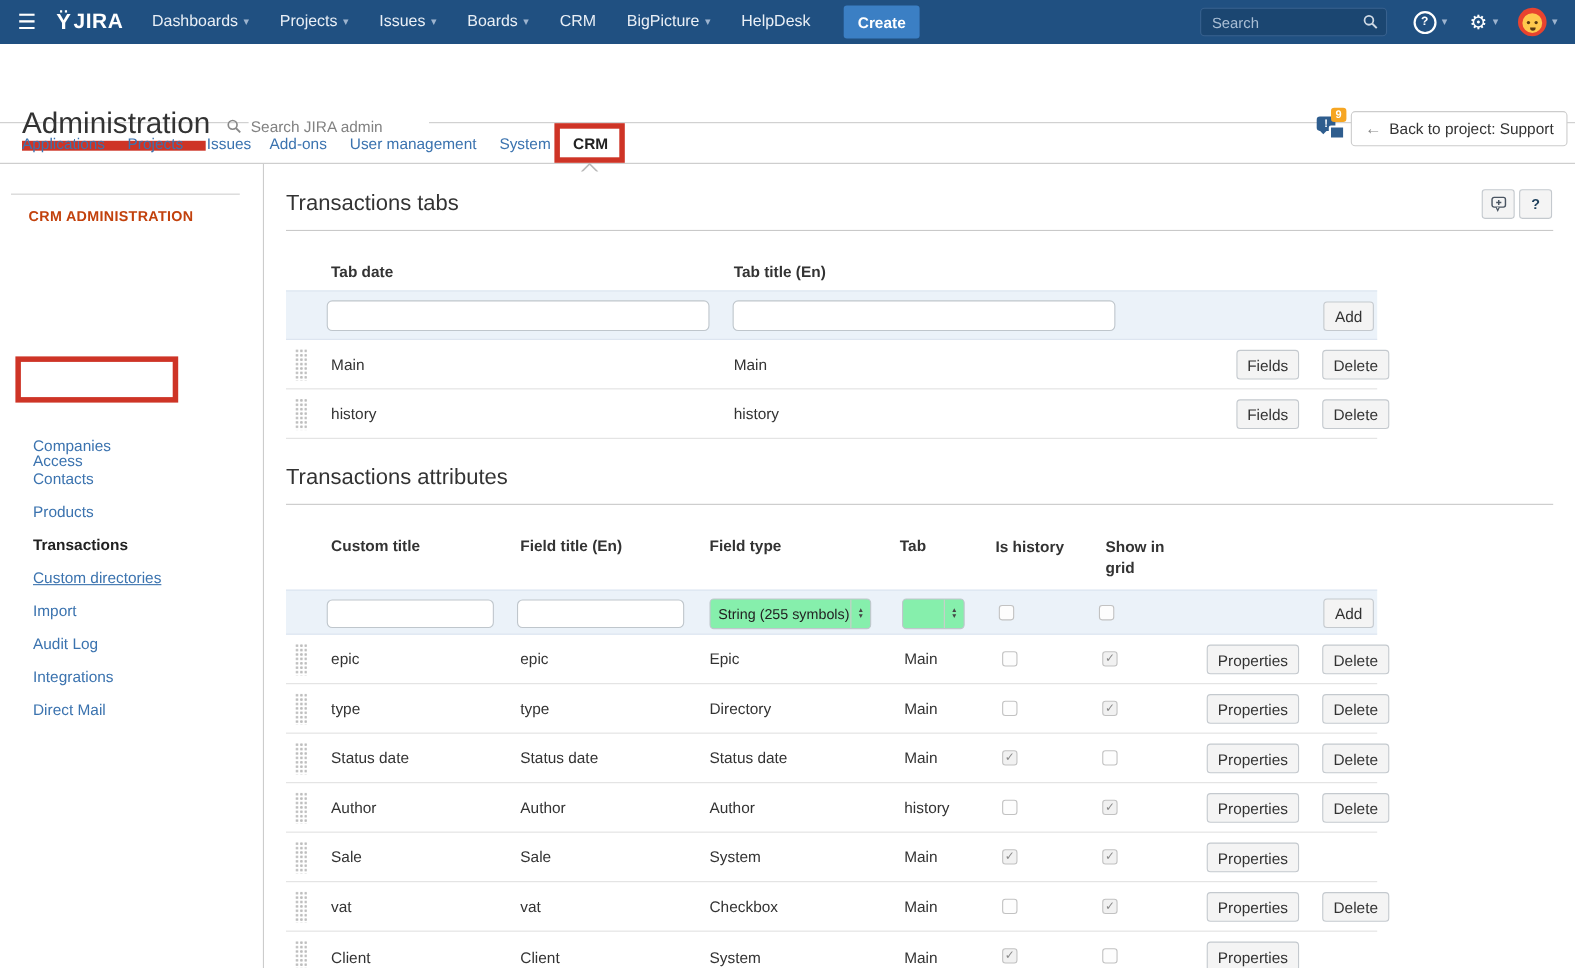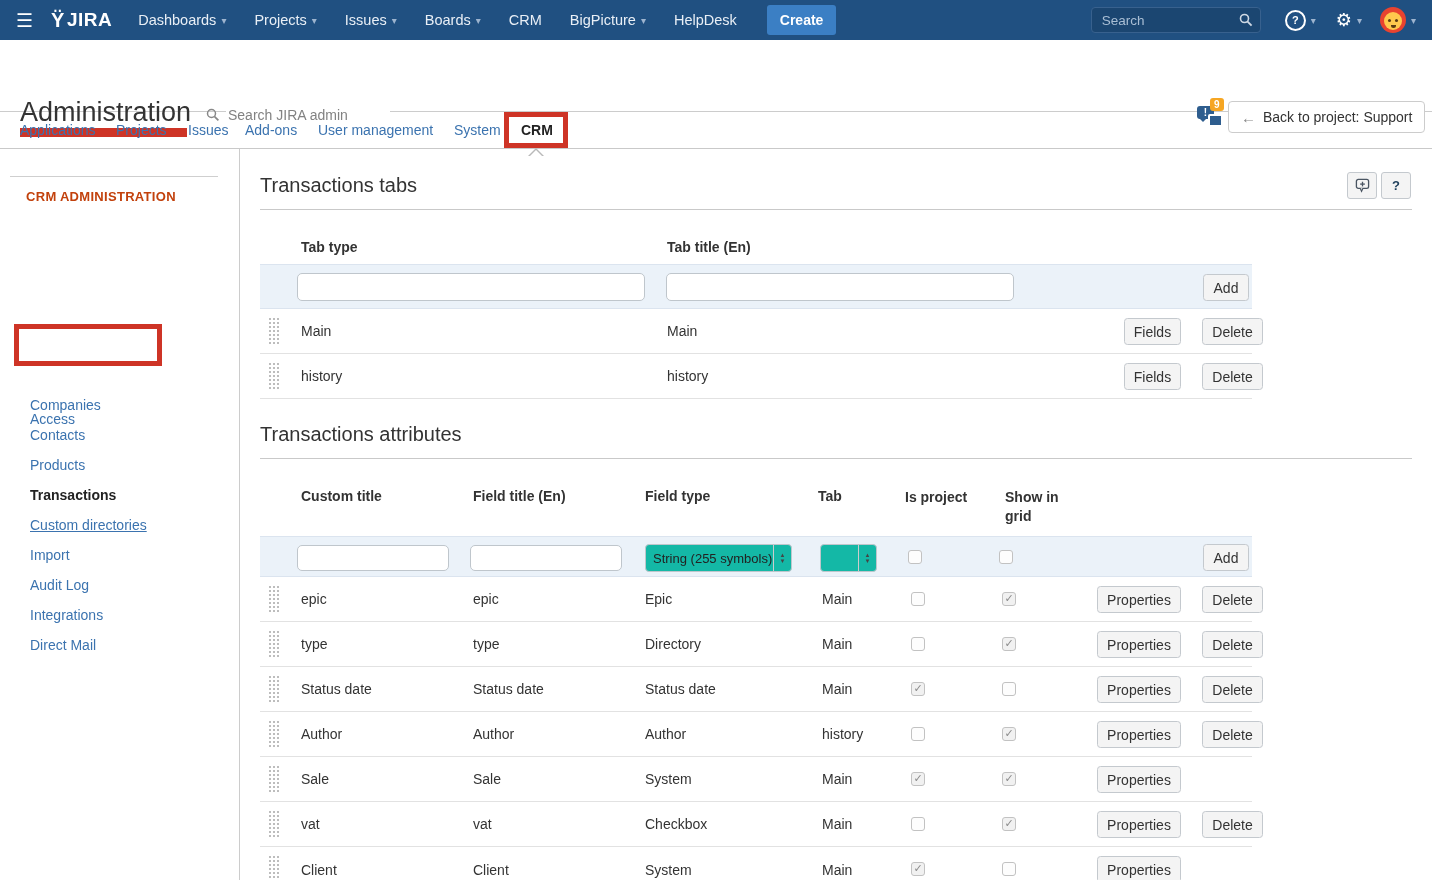--- a/index.html
+++ b/index.html
@@ -71,21 +71,21 @@
        font-family:"Liberation Sans",sans-serif;}
   .th{position:absolute;font-weight:bold;font-size:14px;color:#333;}
   .th.wrap{width:64px;line-height:19px;}
   .t-row{position:absolute;left:260px;width:992px;height:45px;box-sizing:border-box;border-bottom:1px solid #e2e2e2;}
   .t-row.input-row{background:#ebf2f9;border-top:1px solid #dbe4ef;border-bottom:1px solid #dbe4ef;}
   .cell{position:absolute;top:0;height:100%;display:flex;align-items:center;font-size:14px;color:#333;white-space:nowrap;}
   .drag-handle{position:absolute;left:8px;top:8px;width:11px;height:29px;cursor:grab;
                background-image:radial-gradient(circle,#bdbdbd 1px,transparent 1.4px);background-size:4px 4px;}
   .txt-input{position:absolute;background:#fff;border:1px solid #bfc6cc;border-radius:5px;box-sizing:border-box;
              padding:0 8px;font-size:14px;outline:none;font-family:"Liberation Sans",sans-serif;}
-  .select{position:absolute;background:#14b8a6;border:1px solid #bfc6cc;border-radius:4px;box-sizing:border-box;
+  .select{position:absolute;background:#86efac;border:1px solid #bfc6cc;border-radius:4px;box-sizing:border-box;
           display:flex;align-items:center;font-size:13px;color:#222;cursor:pointer;overflow:hidden;}
   .select .sel-text{padding:0 4px 0 7px;flex:1;white-space:nowrap;overflow:hidden;}
   .select .stepper{width:17px;align-self:stretch;border-left:1px solid #ccc;display:flex;flex-direction:column;
                    align-items:center;justify-content:center;font-size:6px;color:#444;line-height:6px;flex:none;}
   .cb{position:absolute;width:14px;height:14px;border:1px solid #c2c2c2;border-radius:3px;background:#fdfdfd;
       box-sizing:border-box;cursor:pointer;}
   .cb.checked{background:#f1f1f1;}
   .cb.checked:after{content:"\2713";position:absolute;left:1.5px;top:-1px;font-size:11px;color:#8a8a8a;}
 </style>
 </head>
@@ -202,21 +202,21 @@
     <svg width="15" height="15" viewBox="0 0 16 16">
         <rect x="1.5" y="1.5" width="13" height="9.5" rx="2" fill="none" stroke="#4a5562" stroke-width="1.4"></rect>
         <path d="M5.5,11 L7,14.2 L8.5,11" fill="#fff" stroke="#4a5562" stroke-width="1.2"></path>
         <line x1="8" y1="4" x2="8" y2="9" stroke="#4a5562" stroke-width="1.4"></line>
         <line x1="5.5" y1="6.5" x2="10.5" y2="6.5" stroke="#4a5562" stroke-width="1.4"></line>
       </svg>
   </div>
   <div class="icon-btn" style="left:1381px;top:172px;">?</div>
   <div class="hr" style="top:209px;"></div>
 
-  <span class="th" style="left:301px;top:239px;">Tab type</span>
+  <span class="th" style="left:301px;top:239px;">Tab date</span>
   <span class="th" style="left:667px;top:239px;">Tab title (En)</span>
 
   <div class="t-row input-row" style="top:264px;">
     <input class="txt-input" style="left: 37px; top: 8px; width: 348px; height: 28px;">
     <input class="txt-input" style="left: 406px; top: 8px; width: 348px; height: 28px;">
     <button class="btn" style="left:943px;top:9px;width:46px;">Add</button>
   </div>
 
   <div class="t-row" style="top:309px;">
     <span class="drag-handle"></span>
@@ -234,21 +234,21 @@
     <button class="btn" style="left:942px;top:9px;width:61px;">Delete</button>
   </div>
 
   <div class="h2" style="left:260px;top:423px;">Transactions attributes</div>
   <div class="hr" style="top:458px;"></div>
 
   <span class="th" style="left:301px;top:488px;">Custom title</span>
   <span class="th" style="left:473px;top:488px;">Field title (En)</span>
   <span class="th" style="left:645px;top:488px;">Field type</span>
   <span class="th" style="left:818px;top:488px;">Tab</span>
-  <span class="th wrap" style="left:905px;top:488px;">Is project</span>
+  <span class="th wrap" style="left:905px;top:488px;">Is history</span>
   <span class="th wrap" style="left:1005px;top:488px;">Show in grid</span>
 
   <div class="t-row input-row" style="top:536px;height:41px;">
     <input class="txt-input" style="left: 37px; top: 8px; width: 152px; height: 26px;">
     <input class="txt-input" style="left: 210px; top: 8px; width: 152px; height: 26px;">
     <div class="select" style="left:385px;top:7px;width:147px;height:28px;">
       <span class="sel-text">String (255 symbols)</span>
       <span class="stepper">
           <span>▲</span>
           <span>▼</span>

